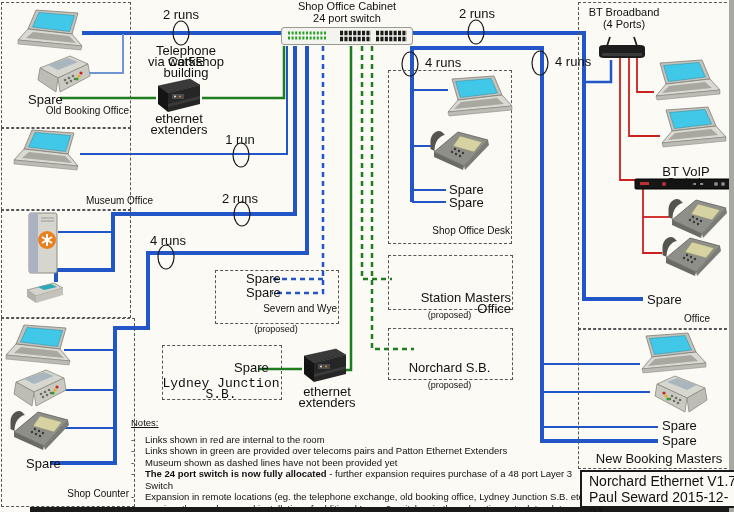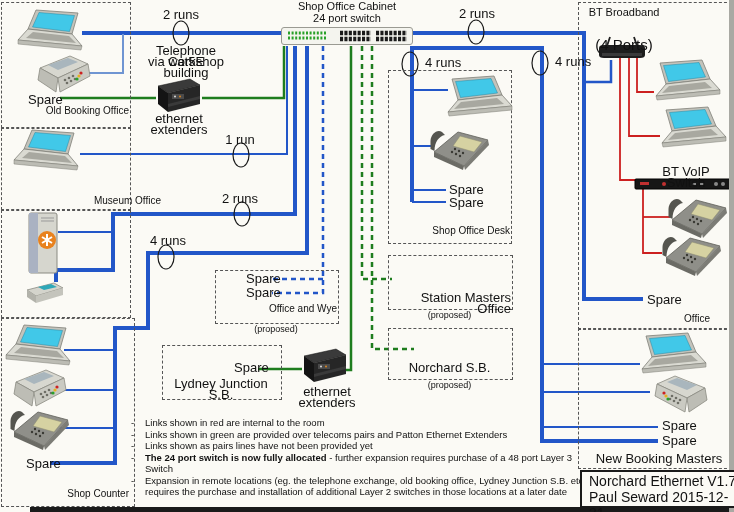--- a/index.html
+++ b/index.html
@@ -274,65 +274,66 @@
   <div class="lbl ctr" style="left:147px;top:235px;width:42px;">4 runs</div>
   <div class="lbl" style="left:425px;top:57px;">4 runs</div>
   <div class="lbl" style="left:555px;top:56px;">4 runs</div>
 
   <div class="lbl ctr" style="left:140px;top:45px;width:92px;">Telephone Cat5E</div>
   <div class="lbl ctr" style="left:133px;top:56px;width:106px;">via workshop building</div>
 
   <div class="lbl" style="left:28px;top:94px;">Spare</div>
   <div class="lbl ctr" style="left:138px;top:113px;width:82px;">ethernet extenders</div>
   <div class="lbl ctr loc" style="left:1px;top:105px;width:128px;">Old Booking Office</div>
-  <div class="lbl ctr loc" style="left:9px;top:195px;width:152px;">Museum Office</div>
+  <div class="lbl ctr loc" style="left:1px;top:195px;width:152px;">Museum Office</div>
   <div class="lbl" style="left:26px;top:458px;">Spare</div>
   <div class="lbl ctr loc" style="left:1px;top:488px;width:128px;">Shop Counter</div>
 
   <div class="lbl" style="left:449px;top:184px;">Spare</div>
   <div class="lbl" style="left:449px;top:197px;">Spare</div>
   <div class="lbl ctr loc" style="left:388px;top:225px;width:122px;">Shop Office Desk</div>
 
   <div class="lbl" style="left:246px;top:273px;">Spare</div>
   <div class="lbl" style="left:246px;top:287px;">Spare</div>
-  <div class="lbl ctr loc" style="left:215px;top:303px;width:122px;">Office and Wye</div>
+  <div class="lbl ctr loc" style="left:215px;top:303px;width:122px;">Severn and Wye</div>
   <div class="lbl ctr small9" style="left:215px;top:324px;width:122px;">(proposed)</div>
 
   <div class="lbl ctr loc13" style="left:388px;top:292px;width:123px;text-align:right;">Station Masters Office</div>
   <div class="lbl ctr small9" style="left:388px;top:310px;width:123px;">(proposed)</div>
 
   <div class="lbl ctr loc13" style="left:388px;top:362px;width:123px;">Norchard S.B.</div>
   <div class="lbl ctr small9" style="left:388px;top:380px;width:123px;">(proposed)</div>
 
   <div class="lbl" style="left:234px;top:362px;">Spare</div>
-  <div class="lbl ctr loc13" style="left:162px;top:378px;width:118px;">Lydney Junction S.B.</div>
+  <div class="lbl ctr loc13" style="left:162px;top:378px;width:118px;font-family:Liberation Mono, monospace;">Lydney Junction S.B.</div>
   <div class="lbl ctr" style="left:286px;top:386px;width:82px;">ethernet extenders</div>
 
   <div class="lbl ctr" style="left:588px;top:7px;width:72px;font-size:11px;">BT Broadband</div>
-  <div class="lbl ctr" style="left:588px;top:19px;width:72px;font-size:15px;margin-top:20px;">(4 Ports)</div>
+  <div class="lbl ctr" style="left:588px;top:19px;width:72px;font-size:11px;">(4 Ports)</div>
   <div class="lbl ctr" style="left:650px;top:166px;width:72px;">BT VoIP Switch</div>
   <div class="lbl" style="left:647px;top:294px;">Spare</div>
   <div class="lbl ctr loc" style="left:600px;top:313px;width:110px;">Office</div>
 
   <div class="lbl" style="left:662px;top:420px;">Spare</div>
   <div class="lbl" style="left:662px;top:435px;">Spare</div>
   <div class="lbl ctr loc13" style="left:595px;top:453px;width:128px;">New Booking Masters</div>
 
   <div id="notes">
+    <div class="hd">Notes:</div>
     <div class="nitem">
       <span class="bu">-</span>
       <span class="tx"><span class="bold"></span><span>Links shown in red are internal to the room</span></span>
     </div>
     <div class="nitem">
       <span class="bu">-</span>
       <span class="tx"><span class="bold"></span><span>Links shown in green are provided over telecoms pairs and Patton Ethernet Extenders</span></span>
     </div>
     <div class="nitem">
       <span class="bu">-</span>
-      <span class="tx"><span class="bold"></span><span>Links shown as pairs lines have not been provided yet</span></span>
+      <span class="tx"><span class="bold"></span><span>Museum shown as dashed lines have not been provided yet</span></span>
     </div>
     <div class="nitem">
       <span class="bu">-</span>
       <span class="tx"><span class="bold">The 24 port switch is now fully allocated</span><span> - further expansion requires purchase of a 48 port Layer 3 Switch</span></span>
     </div>
     <div class="nitem">
       <span class="bu">-</span>
       <span class="tx"><span class="bold"></span><span>Expansion in remote locations (eg. the telephone exchange, old booking office, Lydney Junction S.B. etc) requires the purchase and installation of additional Layer 2 switches in those locations at a later date</span></span>
     </div>
 

